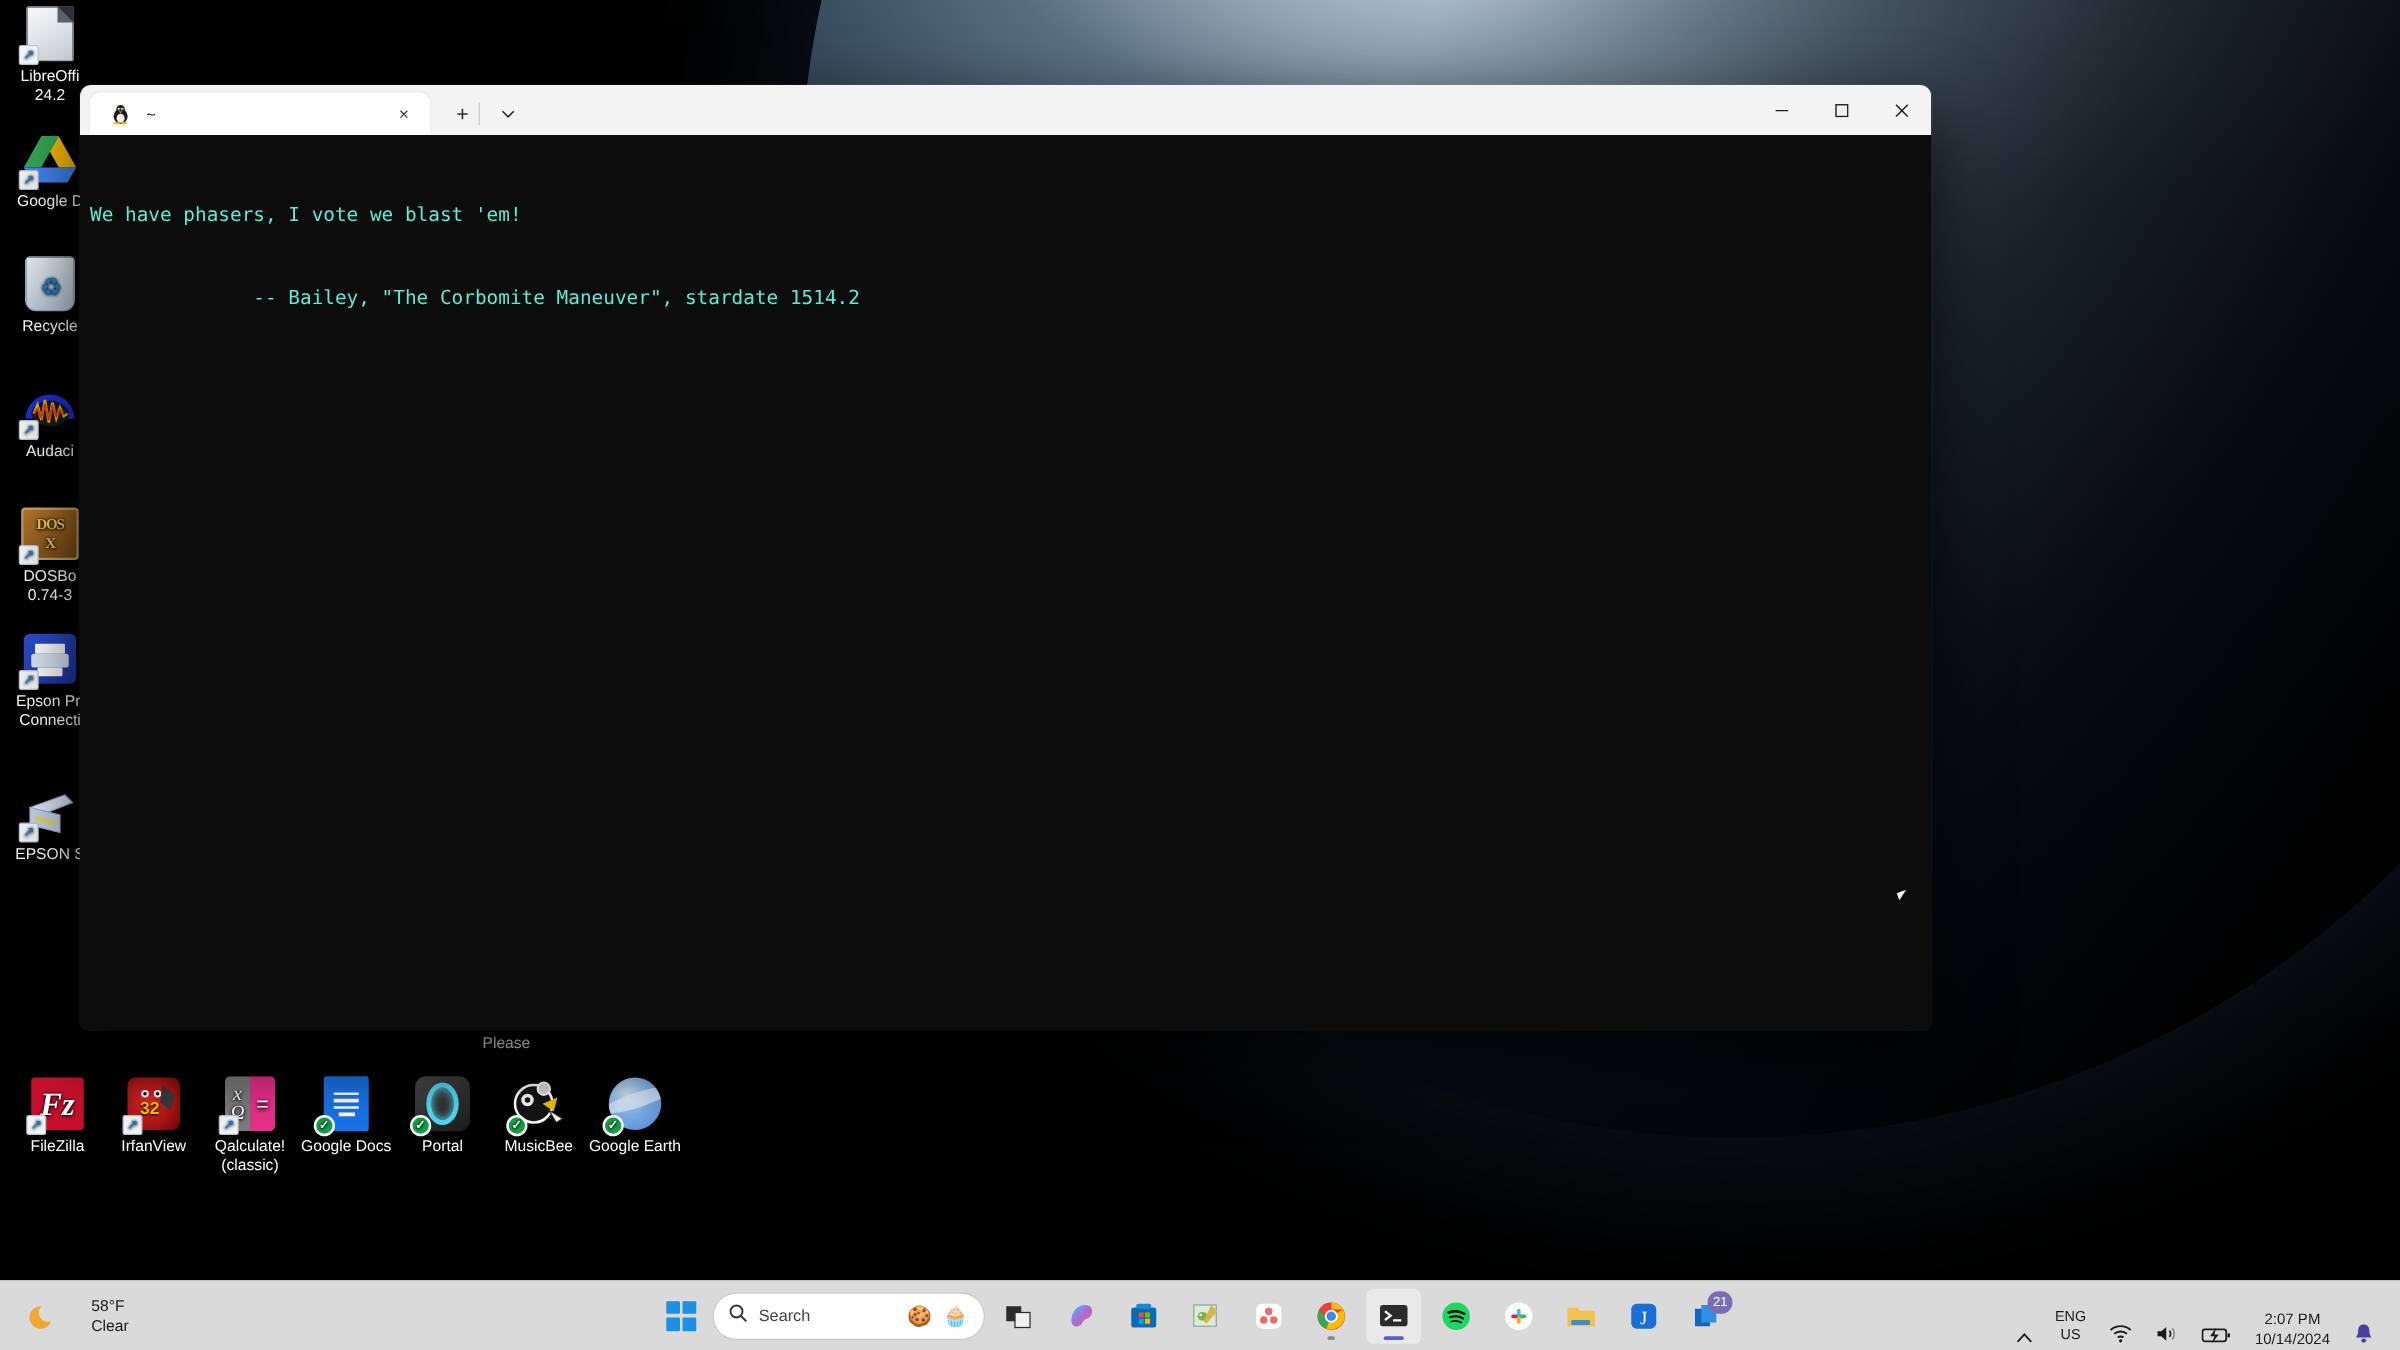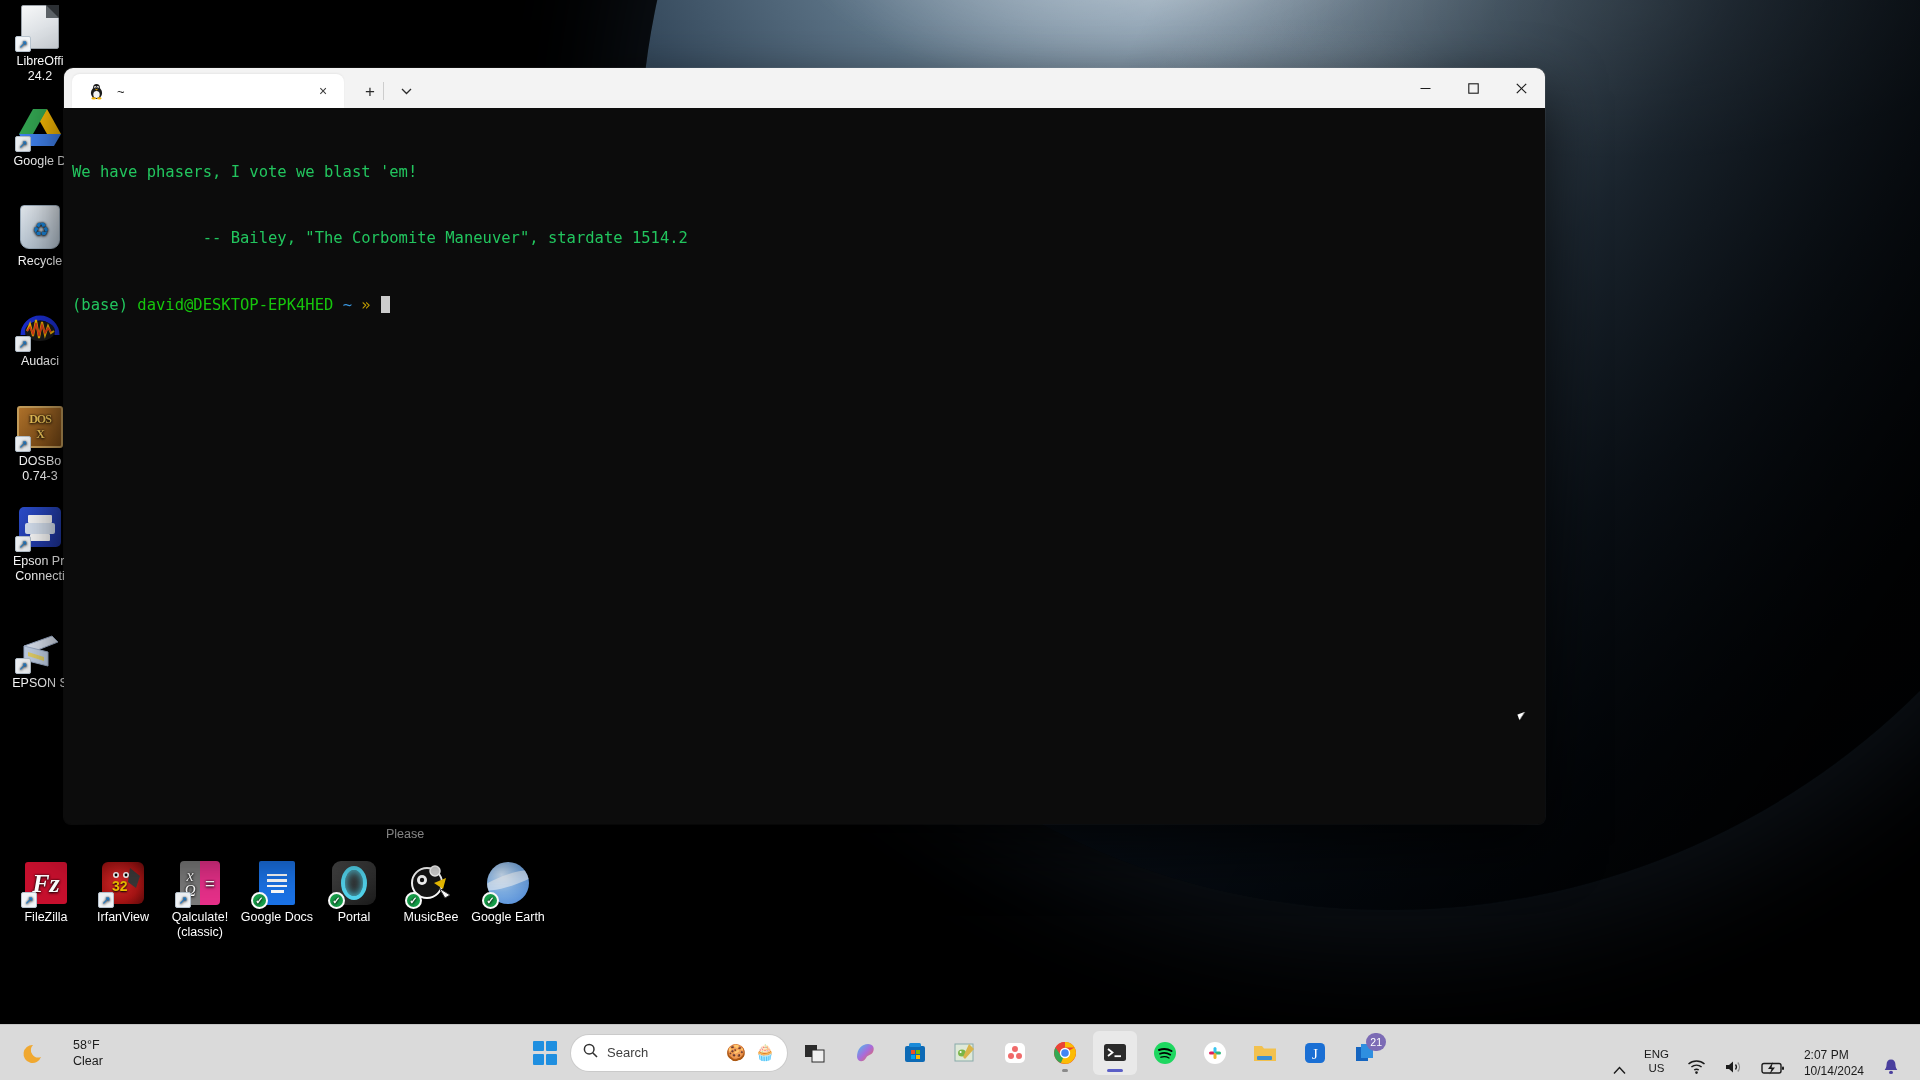--- a/index.html
+++ b/index.html
@@ -158,21 +158,21 @@
     flex:1; background:#0c0c0c; padding:8px 0 0 8px;
     font-family:"DejaVu Sans Mono","Liberation Mono",monospace;
     font-size:15.5px; line-height:22.3px;
     color:#cccccc; white-space:pre;
     position:relative;
   }
   .term-line{ white-space:pre; }
   .c-green{ color:#16c60c; }
   .c-cyan{ color:#3a96dd; }
   .c-yellow{ color:#c19c00; }
-  .c-white{ color:#22c55e; }
+  .c-white{ color:#5eead4; }
   .cursor{
     display:inline-block; width:9px; height:17px;
     background:#cccccc; vertical-align:-3px; margin-left:1px;
   }
 
   
   .behind-text{
     position:absolute; left:386px; top:827px;
     color:#fff; font-size:12.5px;
     text-shadow:0 1px 3px rgba(0,0,0,.95);
@@ -228,21 +228,21 @@
     display:flex;align-items:center;justify-content:center;padding:0 4px;
   }
   .tray{
     margin-left:auto; display:flex; align-items:center; gap:4px; padding-right:14px; height:100%;
   }
   .tray-item{
     display:flex;align-items:flex-end;justify-content:center;
     padding:0 7px;height:44px;border-radius:5px;
     font-size:11.5px;color:#1b1b1b;line-height:14px;text-align:center;
   }
-  .clock{ font-size:12px;color:#1b1b1b;line-height:16px;text-align:left;padding:0 8px;margin-top:20px; }
+  .clock{ font-size:12px;color:#1b1b1b;line-height:16px;text-align:center;padding:0 8px;margin-top:20px; }
 
   .cursor-arrow{
     position:absolute; left:1518px; top:712px;
     width:0;height:0;pointer-events:none;
     border-left:8px solid #fff;
     border-bottom:6px solid transparent;
     border-right:6px solid transparent;
     transform:rotate(-20deg);
     filter:drop-shadow(0 1px 1px rgba(0,0,0,.8));
   }
@@ -464,21 +464,20 @@
             <line x1="0.8" y1="0.8" x2="10.2" y2="10.2" stroke="currentColor" stroke-width="1.2"></line>
             <line x1="10.2" y1="0.8" x2="0.8" y2="10.2" stroke="currentColor" stroke-width="1.2"></line>
           </svg>
       </div>
     </div>
   </div>
 
   <div class="term-body">
     <div class="term-line c-white">We have phasers, I vote we blast 'em!</div>
     <div class="term-line c-white">              -- Bailey, "The Corbomite Maneuver", stardate 1514.2</div>
-    <div class="term-line"><span class="c-white">(base) </span><span class="c-green">david@DESKTOP-EPK4HED</span><span class="c-cyan"> ~ </span><span class="c-yellow">» </span><span class="cursor"></span></div>
   </div>
 </div>
 
 <div class="cursor-arrow"></div>
 
 <div id="taskbar">
 
   <div class="weather">
     <span class="moon">
       <svg width="26" height="26" viewBox="0 0 26 26">

